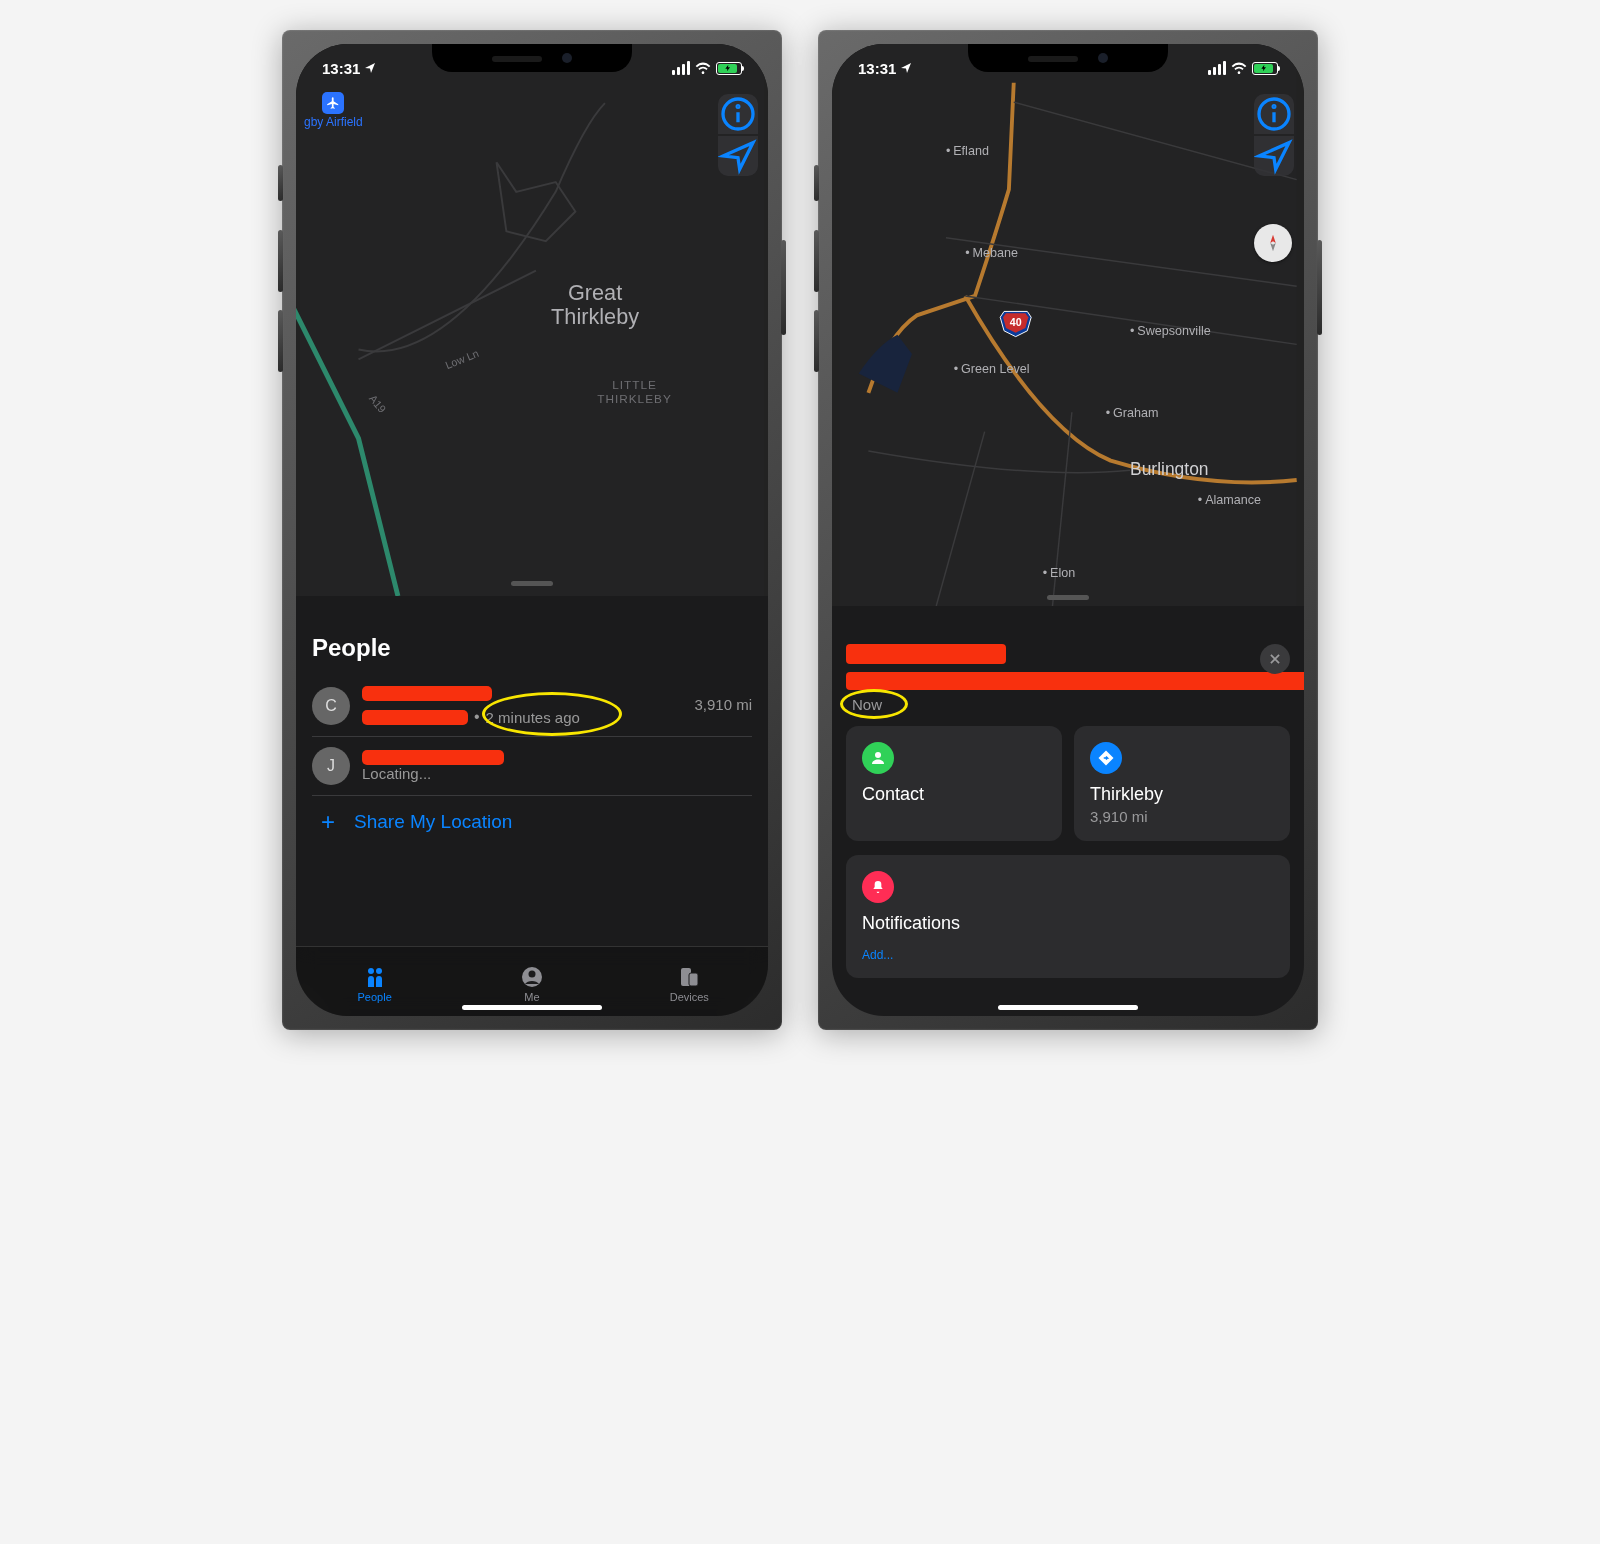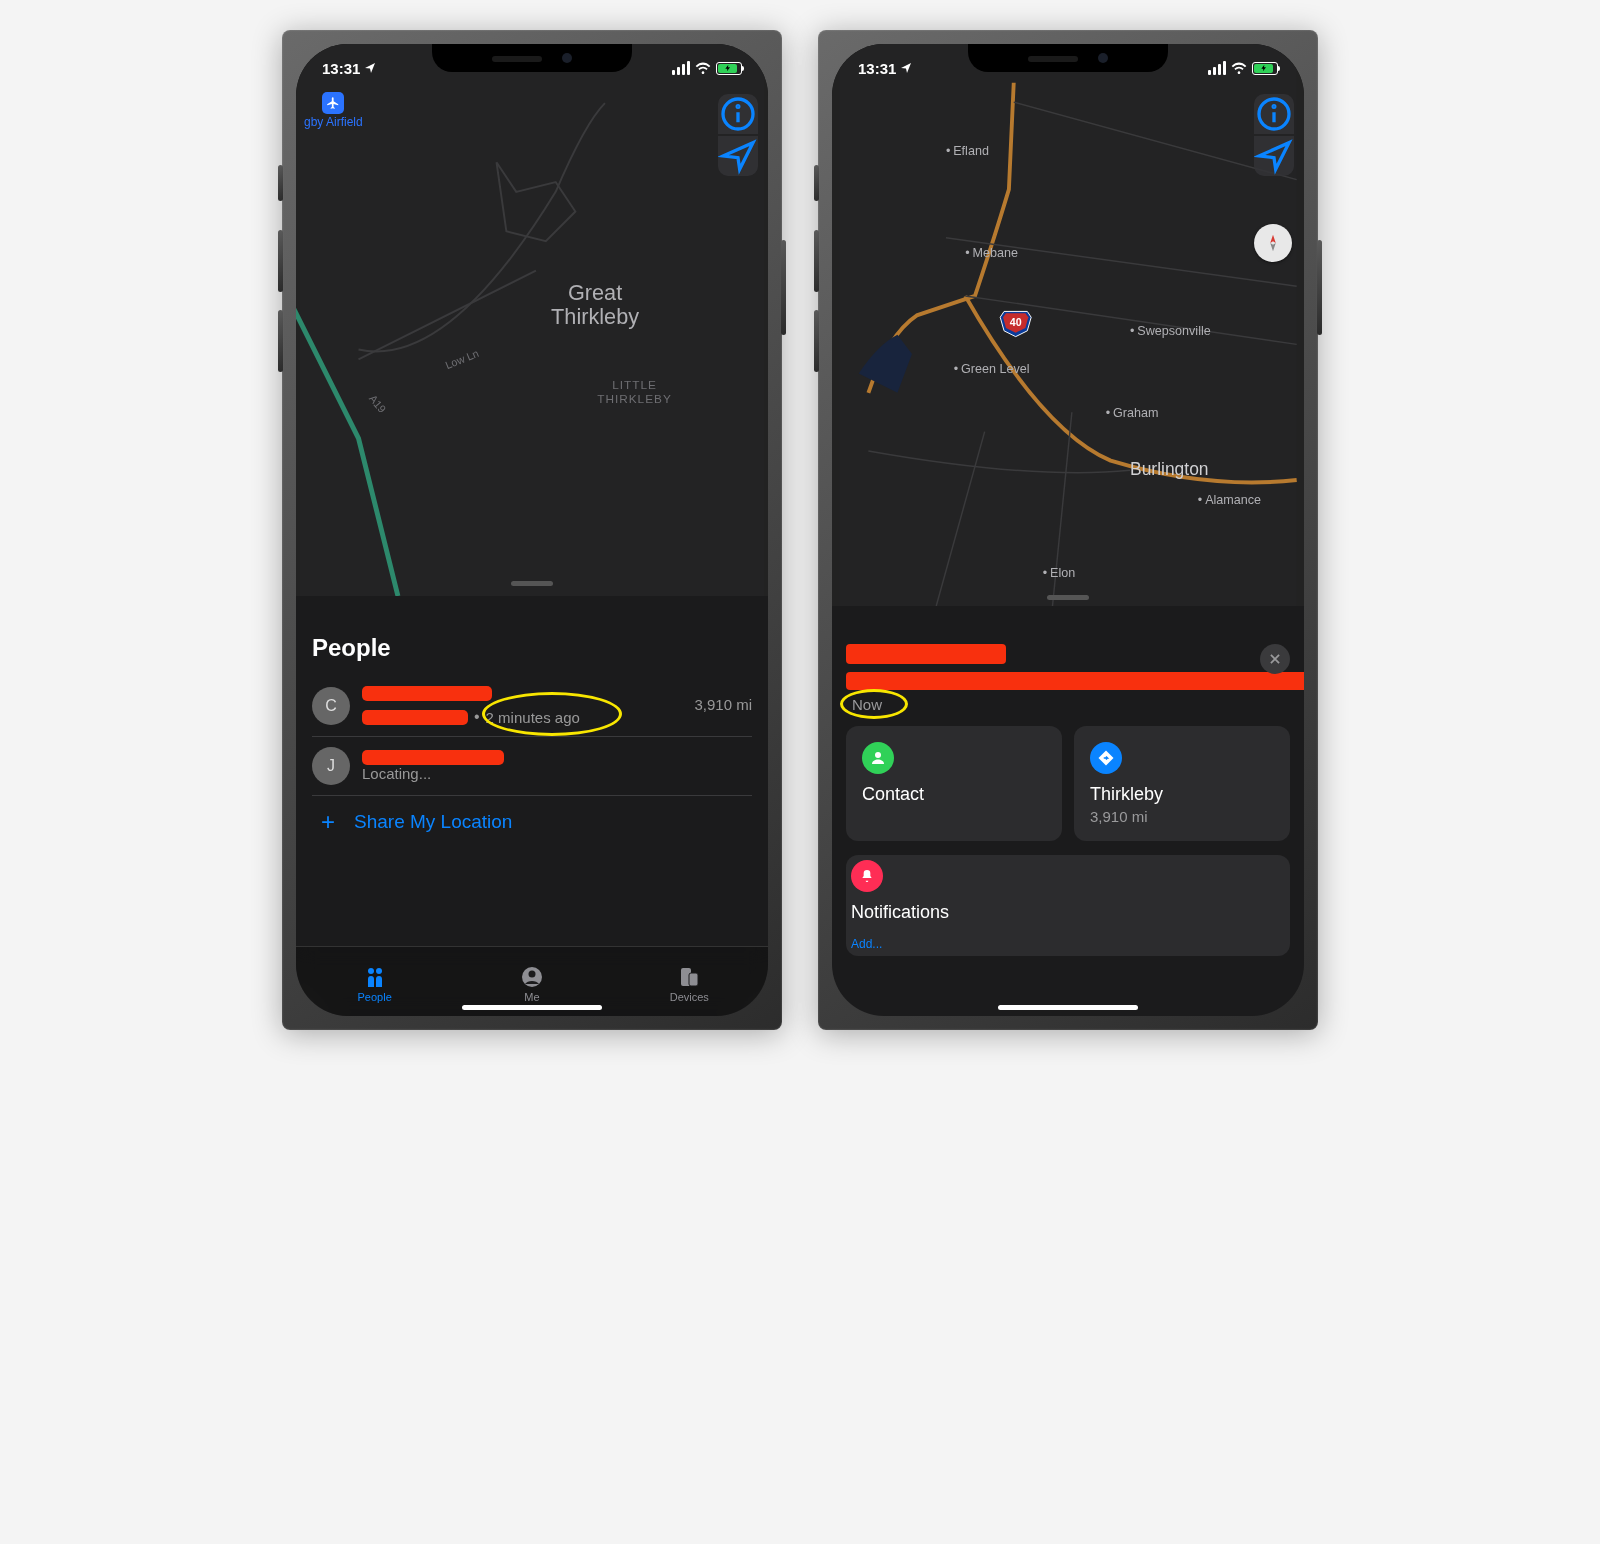--- a/index.html
+++ b/index.html
@@ -106,21 +106,21 @@
   .close-btn svg { width:14px; height:14px; stroke:#9a9a9c; stroke-width:3; }
   .now-txt { color:#9a9a9c; font-size:15px; padding:6px 0 0 6px; display:inline-block;}
   .card-row { display:flex; gap:12px; margin-top:6px;}
   .card { flex:1; background:#2c2c2e; border-radius:12px; padding:16px; }
   .card-ic { width:32px; height:32px; border-radius:50%; display:flex; align-items:center; justify-content:center; margin-bottom:10px;}
   .card-ic.green { background:#30d158;}
   .card-ic.blue { background:#0a84ff;}
   .card-ic svg { width:18px; height:18px; fill:#fff;}
   .card-title { font-size:18px; font-weight:500;}
   .card-sub { color:#9a9a9c; font-size:15px; margin-top:3px;}
-  .notif-card { background:#2c2c2e; border-radius:12px; padding:5px; margin-top:14px;}
+  .notif-card { background:#2c2c2e; border-radius:12px; padding:16px; margin-top:14px;}
   .notif-ic { width:32px; height:32px; border-radius:50%; background:#ff2d55; display:flex; align-items:center; justify-content:center; margin-bottom:10px;}
   .notif-ic svg { width:16px; height:16px; fill:#fff;}
   .add-link { color:#0a84ff; font-size:12px; padding-top:14px; cursor:pointer;}
   .home-ind.light { background:#fff; }
 </style>
 </head>
 <body>
 
 <div class="phone left">
   <div class="side-btn sb-l1"></div>

